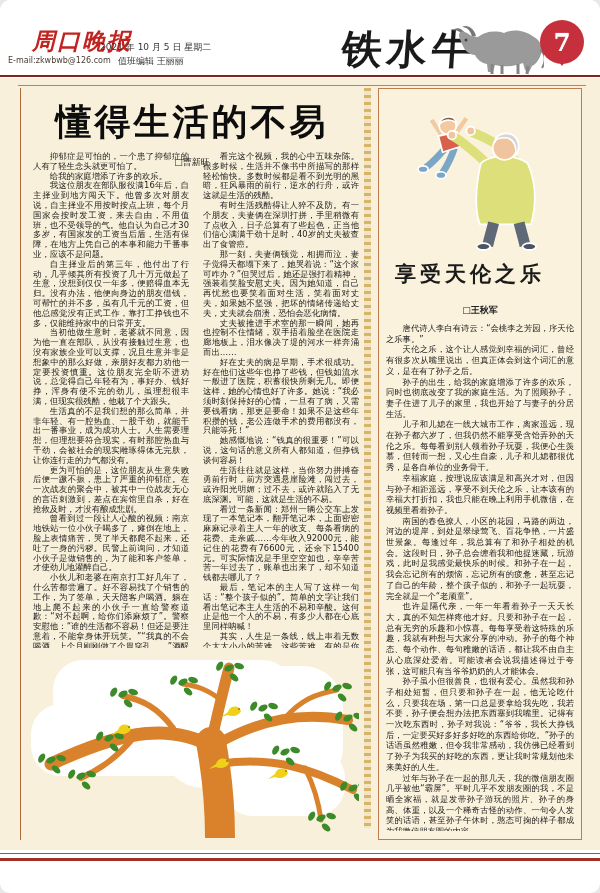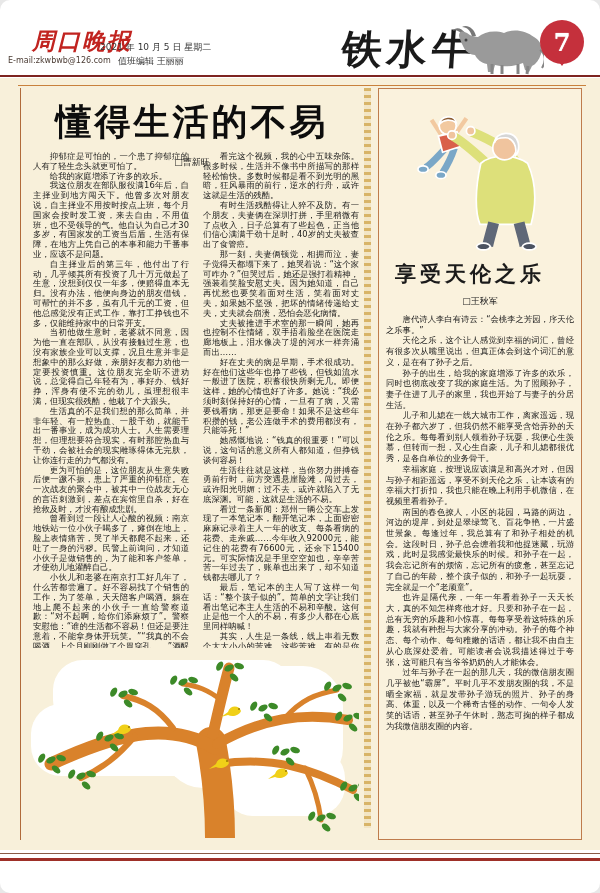--- a/index.html
+++ b/index.html
@@ -34,21 +34,21 @@
   .para{margin:0;font-size:8.4px;line-height:9.8px;color:#1b1b1b;text-align:justify;
         text-indent:2em;}
   .tree{position:absolute;left:2px;bottom:2px;}
   .ribbon{position:absolute;left:364px;top:10px;width:7px;height:740px;
         background:repeating-linear-gradient(180deg,#d8b468 0 3px,rgba(216,180,104,.18) 3px 7px);}
   .right-article{position:absolute;left:378px;top:10px;width:204px;height:752px;
         border:1px solid #bf7c4c;background:#faf2dd;box-sizing:border-box;}
   .illus{display:block;margin:5px auto 0 auto;}
   .right-article h2{margin:2px 0 0 16px;font-size:21px;font-weight:800;color:#1a1a1a;
         letter-spacing:4px;font-family:"DejaVu Serif",serif;}
-  .right-article .byline{margin-top:7px;}
+  .right-article .byline{margin-top:16px;font-weight:bold;}
   .rbody{margin:6px 7px 0 7px;height:508px;overflow:hidden;}
   .rbody .para{font-size:8.3px;line-height:10.7px;}
   .bl1{position:absolute;left:0;top:853px;width:600px;height:1px;background:#8a5a45;}
   .bl2{position:absolute;left:0;top:858px;width:600px;height:3px;background:#9e3028;}
 </style>
 </head>
 <body>
 
 <div class="page">
 
@@ -186,20 +186,21 @@
       <h2>享受天伦之乐</h2>
       <div class="byline">□王秋军</div>
       <div class="rbody">
           <p class="para">唐代诗人李白有诗云：“会桃李之芳园，序天伦之乐事。”</p>
           <p class="para">天伦之乐，这个让人感觉到幸福的词汇，曾经有很多次从嘴里说出，但真正体会到这个词汇的意义，是在有了孙子之后。</p>
           <p class="para">孙子的出生，给我的家庭增添了许多的欢乐，同时也彻底改变了我的家庭生活。为了照顾孙子，妻子住进了儿子的家里，我也开始了与妻子的分居生活。</p>
           <p class="para">儿子和儿媳在一线大城市工作，离家遥远，现在孙子都六岁了，但我仍然不能享受含饴弄孙的天伦之乐。每每看到别人领着孙子玩耍，我便心生羡慕，但转而一想，又心生自豪，儿子和儿媳都很优秀，是各自单位的业务骨干。</p>
           <p class="para">幸福家庭，按理说应该满足和高兴才对，但因与孙子相距遥远，享受不到天伦之乐，让本该有的幸福大打折扣，我也只能在晚上利用手机微信，在视频里看着孙子。</p>
           <p class="para">南国的春色撩人，小区的花园，马路的两边，河边的堤岸，到处是翠绿莺飞、百花争艳，一片盛世景象。每逢过年，我总算有了和孙子相处的机会。这段时日，孙子总会缠着我和他捉迷藏，玩游戏，此时是我感觉最快乐的时候。和孙子在一起，我会忘记所有的烦恼，忘记所有的疲惫，甚至忘记了自己的年龄，整个孩子似的，和孙子一起玩耍，完全就是一个“老顽童”。</p>
           <p class="para">也许是隔代亲，一年一年看着孙子一天天长大，真的不知怎样疼他才好。只要和孙子在一起，总有无穷的乐趣和小惊喜。每每享受着这特殊的乐趣，我就有种想与大家分享的冲动。孙子的每个神态、每个动作、每句稚嫩的话语，都让我不由自主从心底深处爱着。可能读者会说我描述得过于夸张，这可能只有当爷爷奶奶的人才能体会。</p>
+          <p class="para">孙子虽小但很善良，也很有爱心。虽然我和孙子相处短暂，但只要和孙子在一起，他无论吃什么，只要我在场，第一口总是要拿给我先吃，我若不要，孙子便会想办法把东西塞到我嘴里。记得有一次吃东西时，孙子对我说：“爷爷，我长大挣钱后，一定要买好多好多好吃的东西给你吃。”孙子的话语虽然稚嫩，但令我非常感动，我仿佛已经看到了孙子为我买的好吃的东西，更让我时常规划他未来美好的人生。</p>
           <p class="para">过年与孙子在一起的那几天，我的微信朋友圈几乎被他“霸屏”。平时几乎不发朋友圈的我，不是晒全家福，就是发带孙子游玩的照片、孙子的身高、体重，以及一个稀奇古怪的动作、一句令人发笑的话语，甚至孙子午休时，憨态可掬的样子都成为我微信朋友圈的内容。</p>
         </div>
     </section>
   </div>
 
   <div class="bl1"></div>
   <div class="bl2"></div>
 </div>
 
 </body></html>

